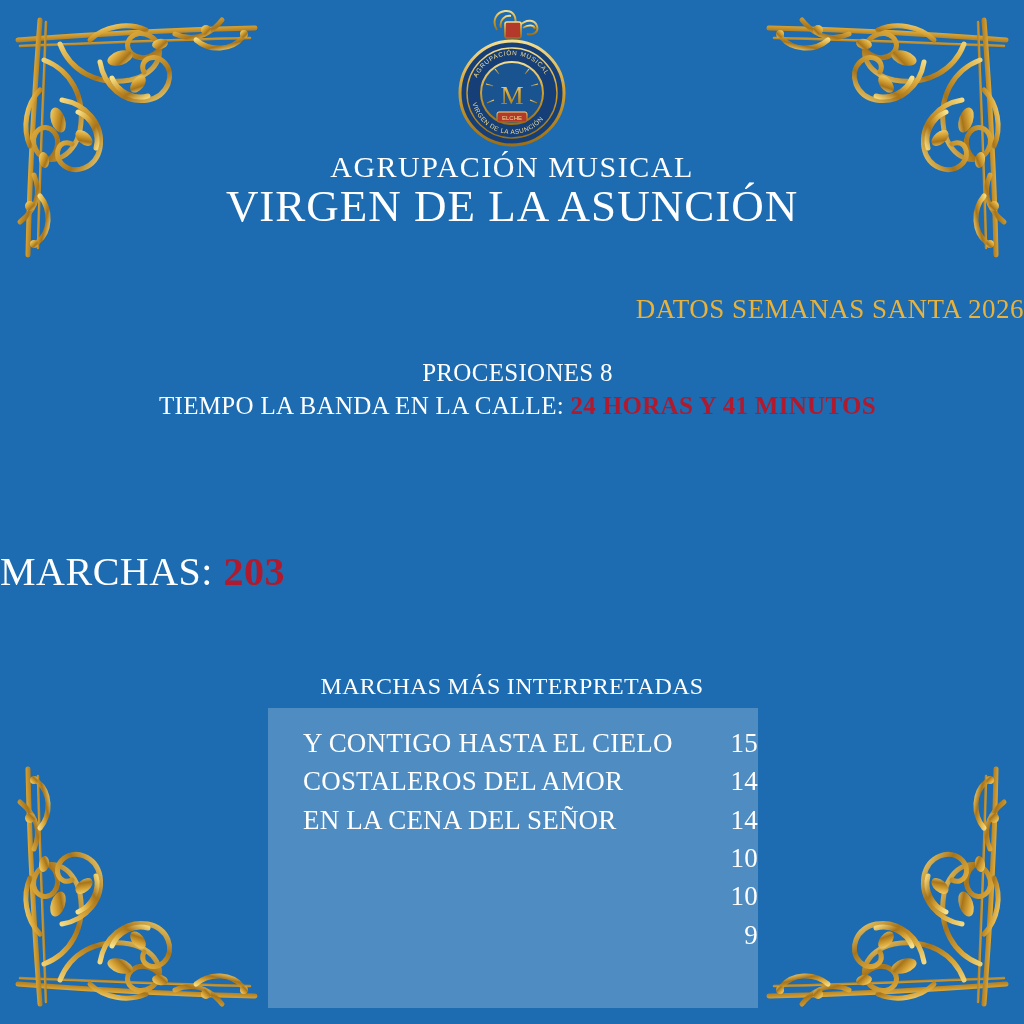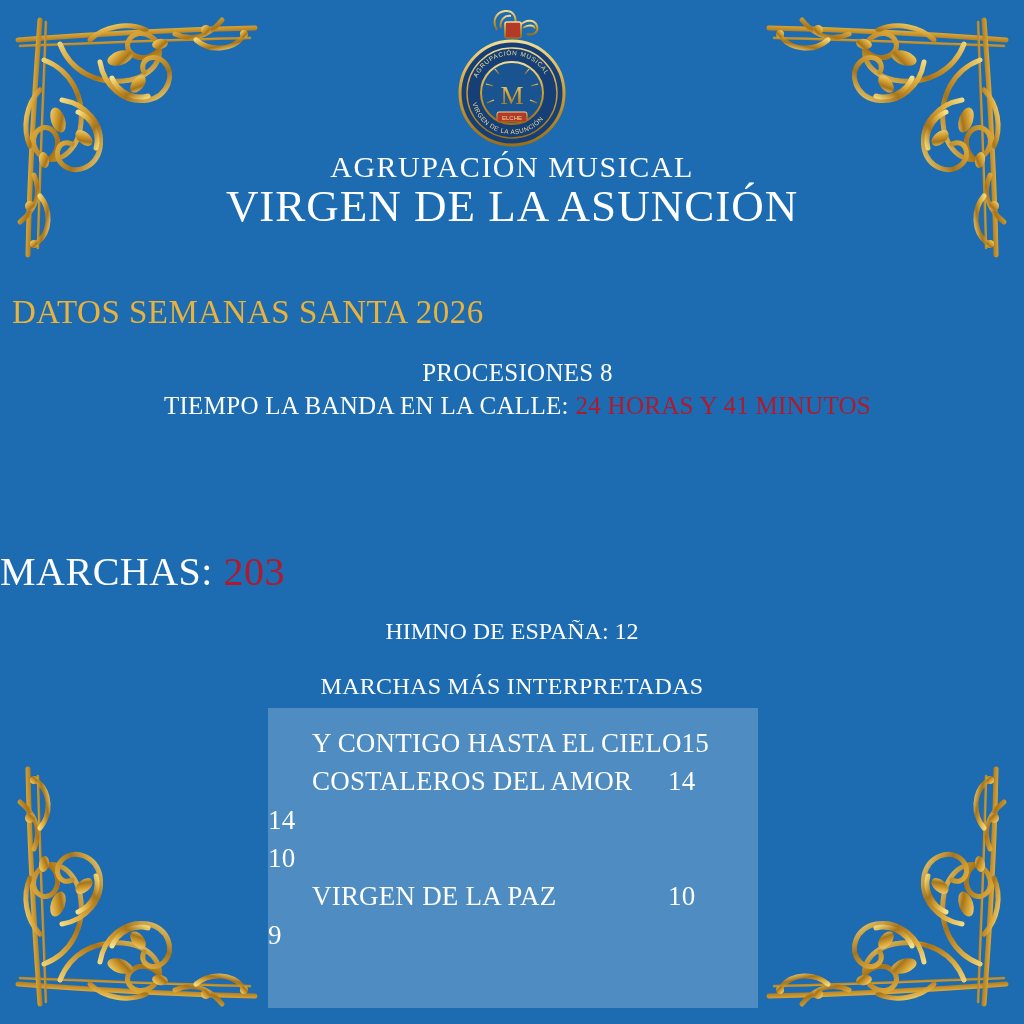--- a/index.html
+++ b/index.html
@@ -61,42 +61,42 @@
     font-size: 45px;
     letter-spacing: 1px;
     font-variant: small-caps;
     text-transform: uppercase;
     margin-top: 2px;
   }
 
   .subtitle {
     position: absolute;
     top: 294px;
-    left: 12px; right: 0;
-    text-align: left;
+    left: 4px; right: 0;
+    text-align: right;
     color: #e8b23c;
-    font-size: 33px;
+    font-size: 27px;
     letter-spacing: 0.5px;
     font-variant: small-caps;
     text-transform: uppercase;
   }
 
   .stats {
     position: absolute;
     top: 356px;
     left: 0; right: 0;
     text-align: center;
     font-size: 25px;
     line-height: 1.32;
     font-variant: small-caps;
     text-transform: uppercase;
     letter-spacing: 0.3px;
   }
   .stats .row { display: block; margin-left: 11px; }
-  .hi-red { color: #b01a2e; }
+  .hi-red { color: #b01a2e; font-weight: bold; }
 
   .marchas {
     position: absolute;
     top: 548px;
     left: 0; right: 0;
     text-align: left;
     font-size: 40px;
     font-variant: small-caps;
     text-transform: uppercase;
     letter-spacing: 0.5px;
@@ -137,27 +137,27 @@
     display: flex;
     align-items: baseline;
     font-size: 27px;
     line-height: 1.42;
     font-variant: small-caps;
     text-transform: uppercase;
     letter-spacing: 0.2px;
   }
   .list-row .name {
     flex: 0 0 400px;
-    padding-left: 44px;
+    padding-left: 35px;
     box-sizing: border-box;
     white-space: nowrap;
   }
   .list-row .count {
     flex: 1 1 auto;
-    text-align: left;
+    text-align: right;
   }
 </style>
 </head>
 <body>
 
 <div id="poster">
 
   <div class="corner tl">
     <svg viewBox="0 0 300 300" width="300" height="300" aria-hidden="true">
       <defs>
@@ -367,41 +367,40 @@
       <span>Tiempo la banda en la calle:</span>
       <span class="hi-red">24 horas y 41 minutos</span>
     </span>
   </div>
 
   <div class="marchas">
     <span>Marchas:</span>
     <span class="hi-red">203</span>
   </div>
 
-  <div class="himno">Himno de España:  12</div>
 
   <div class="list-title">Marchas más interpretadas</div>
 
   <div class="list-panel">
     <div class="list-row">
       <span class="name">Y contigo hasta el cielo</span>
       <span class="count">15</span>
     </div>
     <div class="list-row">
       <span class="name">Costaleros del amor</span>
       <span class="count">14</span>
     </div>
     <div class="list-row">
+      <span class="name">En la cena del Señor</span>
       <span class="count">14</span>
     </div>
     <div class="list-row">
       <span class="count">10</span>
     </div>
     <div class="list-row">
-      <span class="name">Virgen de la paz</span>
       <span class="count">10</span>
     </div>
     <div class="list-row">
       <span class="count">9</span>
     </div>
   </div>
 
 </div>
 
 </body></html>

